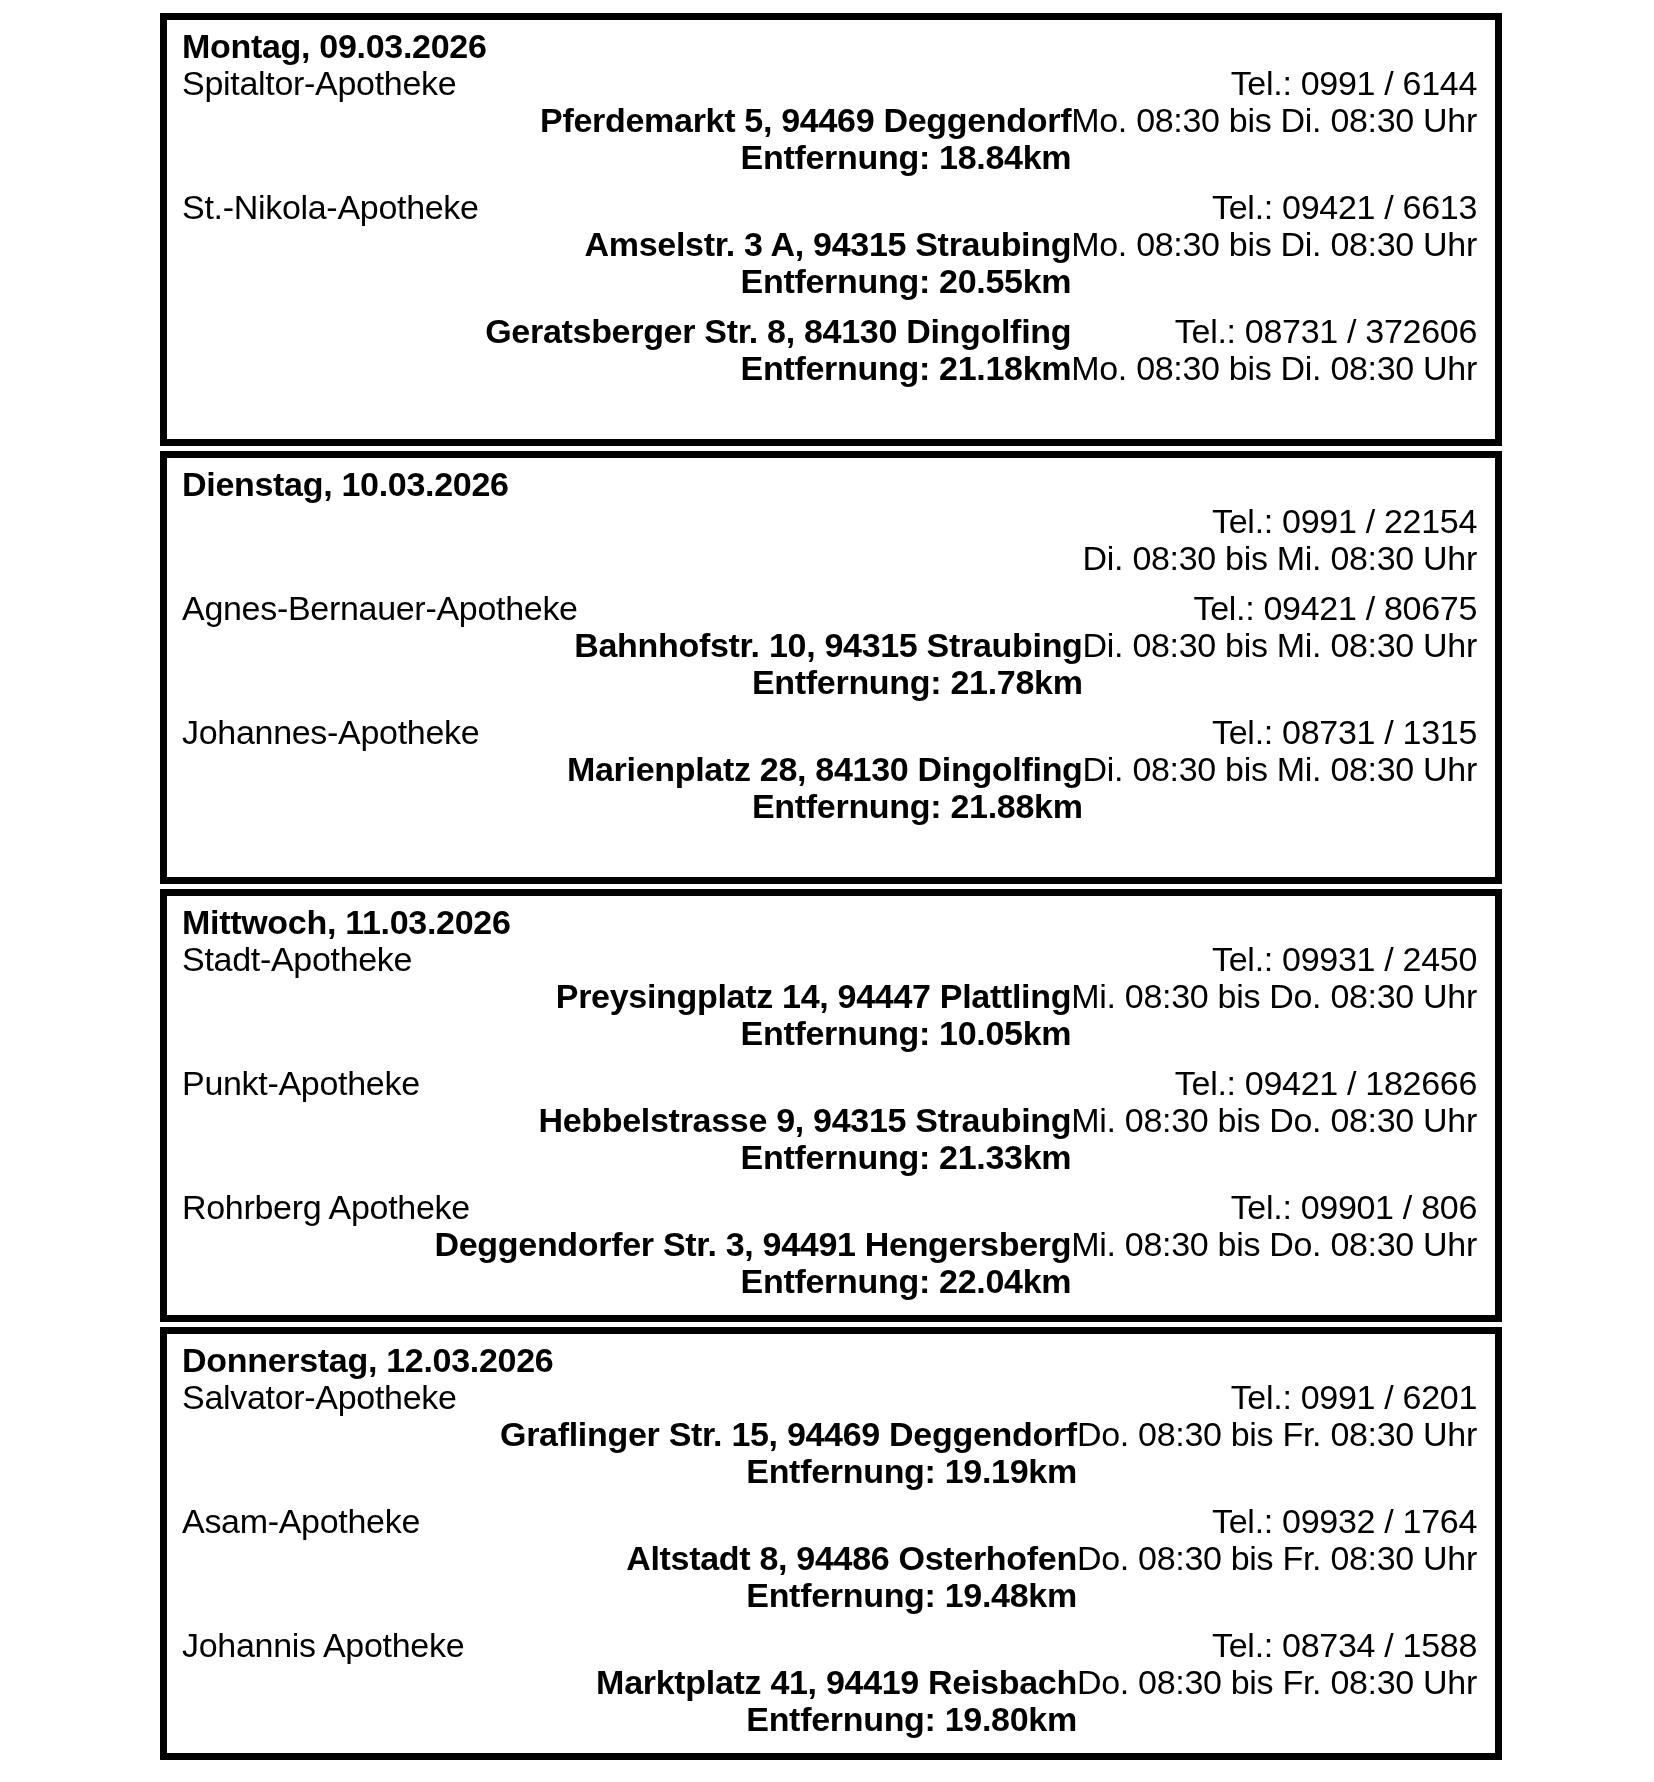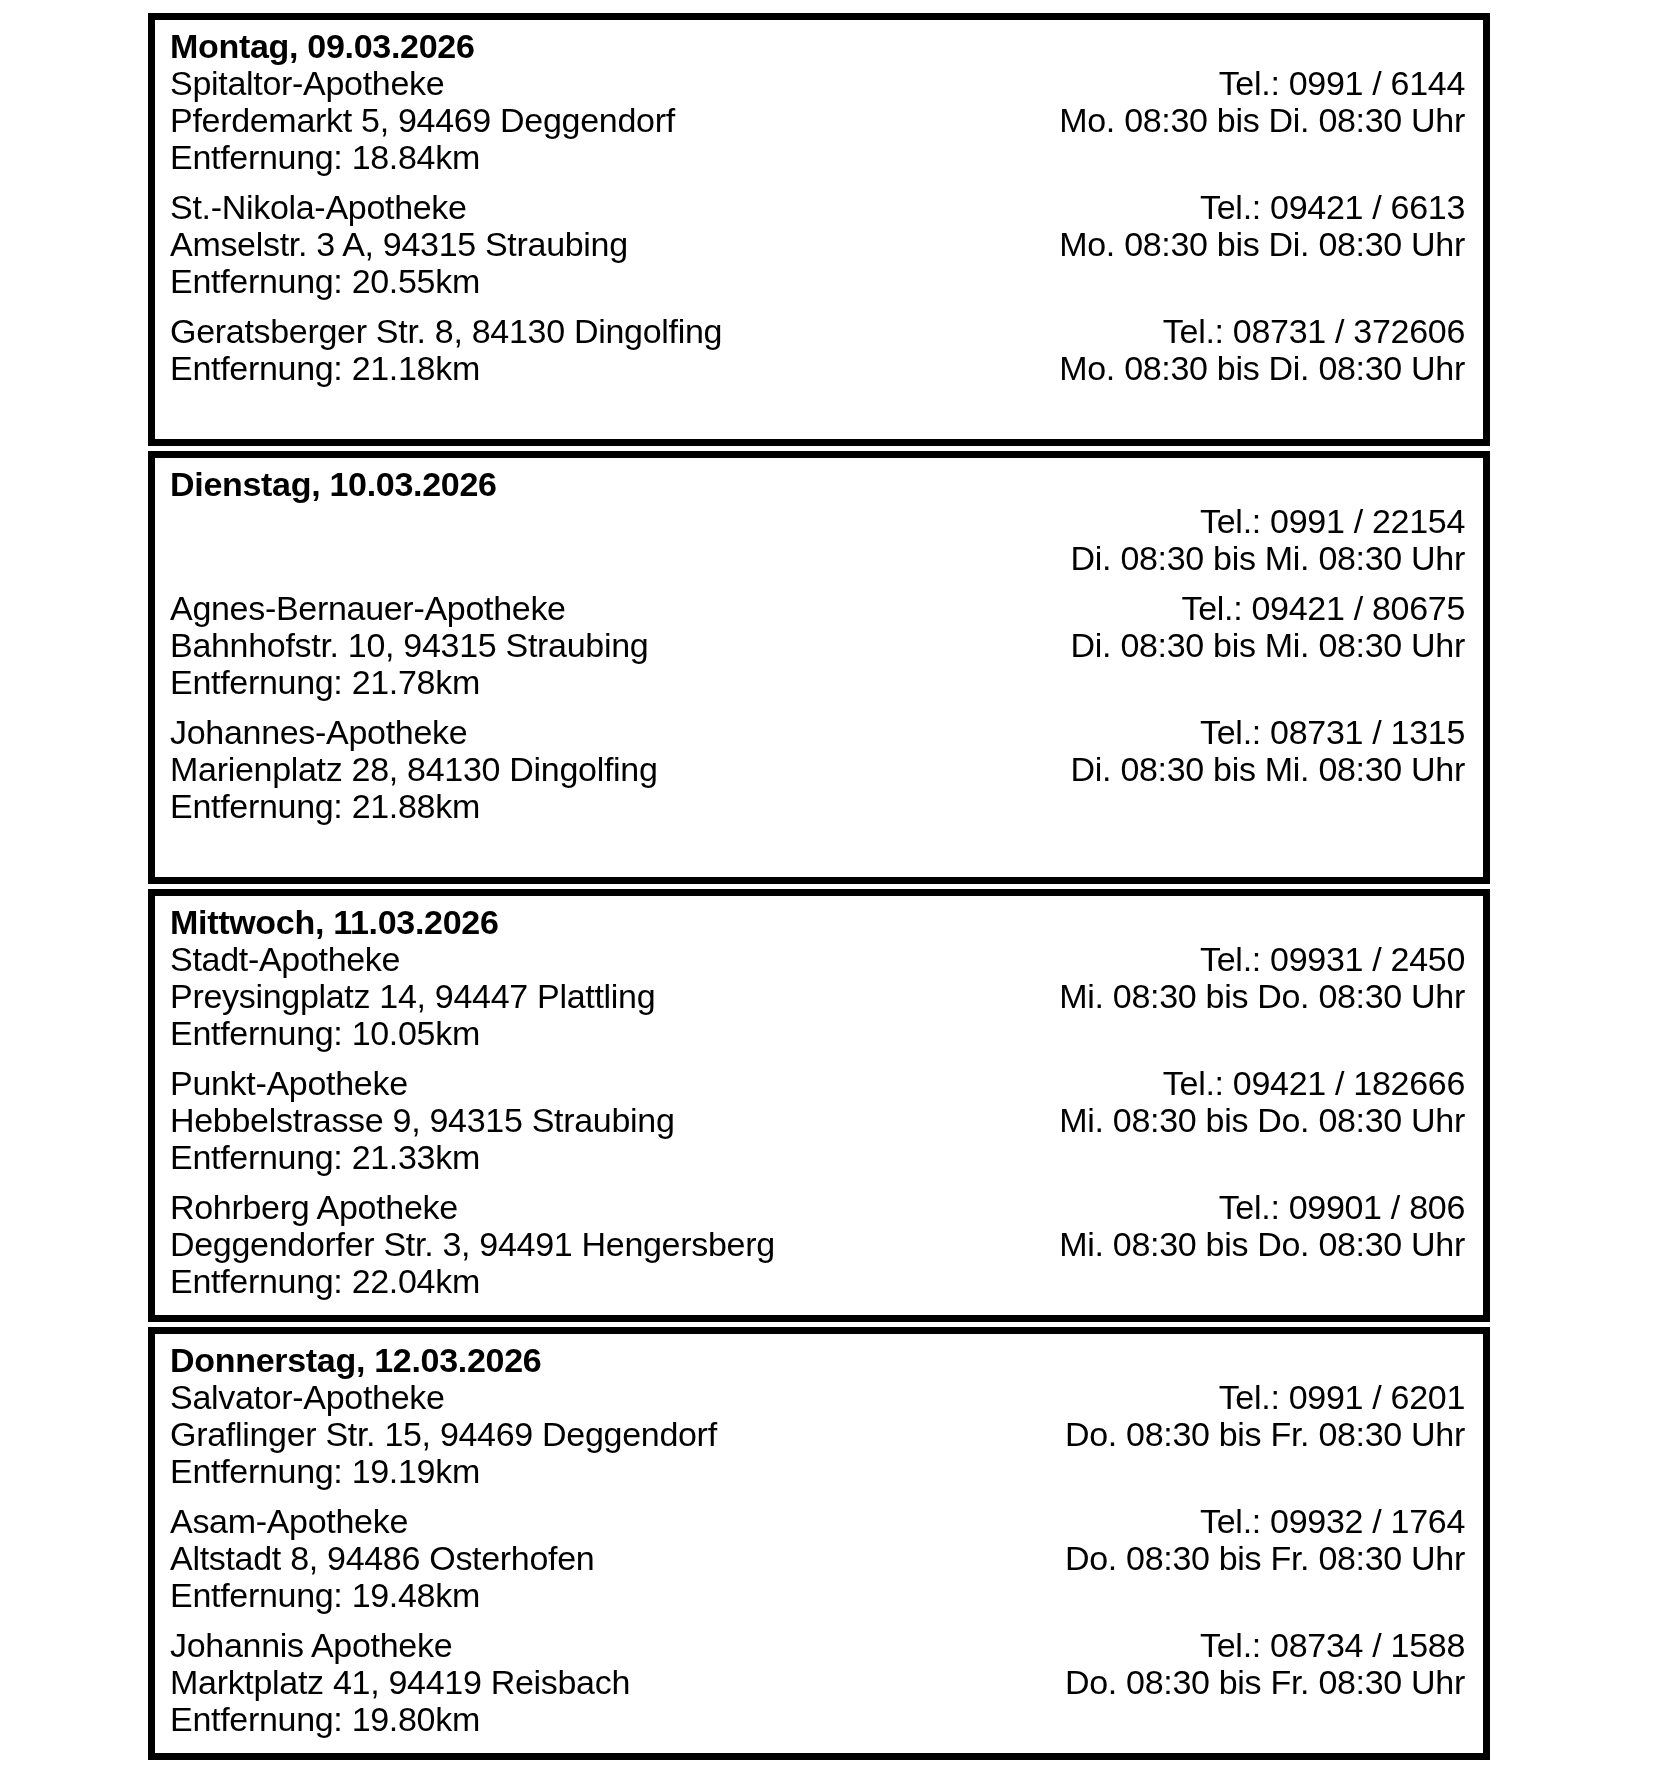--- a/index.html
+++ b/index.html
@@ -10,21 +10,21 @@
   body {
     width: 1654px;
     height: 1782px;
     position: relative;
     font-family: "Liberation Sans", sans-serif;
     color: #000000;
     overflow: hidden;
   }
   .schedule-wrap {
     position: absolute;
-    left: 148px;
+    left: 160px;
     top: 13px;
     width: 1342px;
   }
   .day-box {
     box-sizing: border-box;
     width: 1342px;
     height: 433px;
     border: 7px solid #000000;
     padding: 8px 12px 0 15px;
     margin-bottom: 5px;
@@ -56,21 +56,22 @@
     padding-right: 6px;
     text-align: right;
   }
   .pharmacy-name,
   .pharmacy-phone,
   .pharmacy-duty {
     font-weight: 400;
   }
   .pharmacy-address,
   .pharmacy-distance {
-    font-weight: 400;
+    font-weight: 700;
+    text-align: right;
   }
 </style>
 </head>
 <body>
 
 <main class="schedule-wrap">
   <section class="day-box">
     <h2 class="day-heading">Montag, 09.03.2026</h2>
     <div class="entries">
   <div class="entry">

